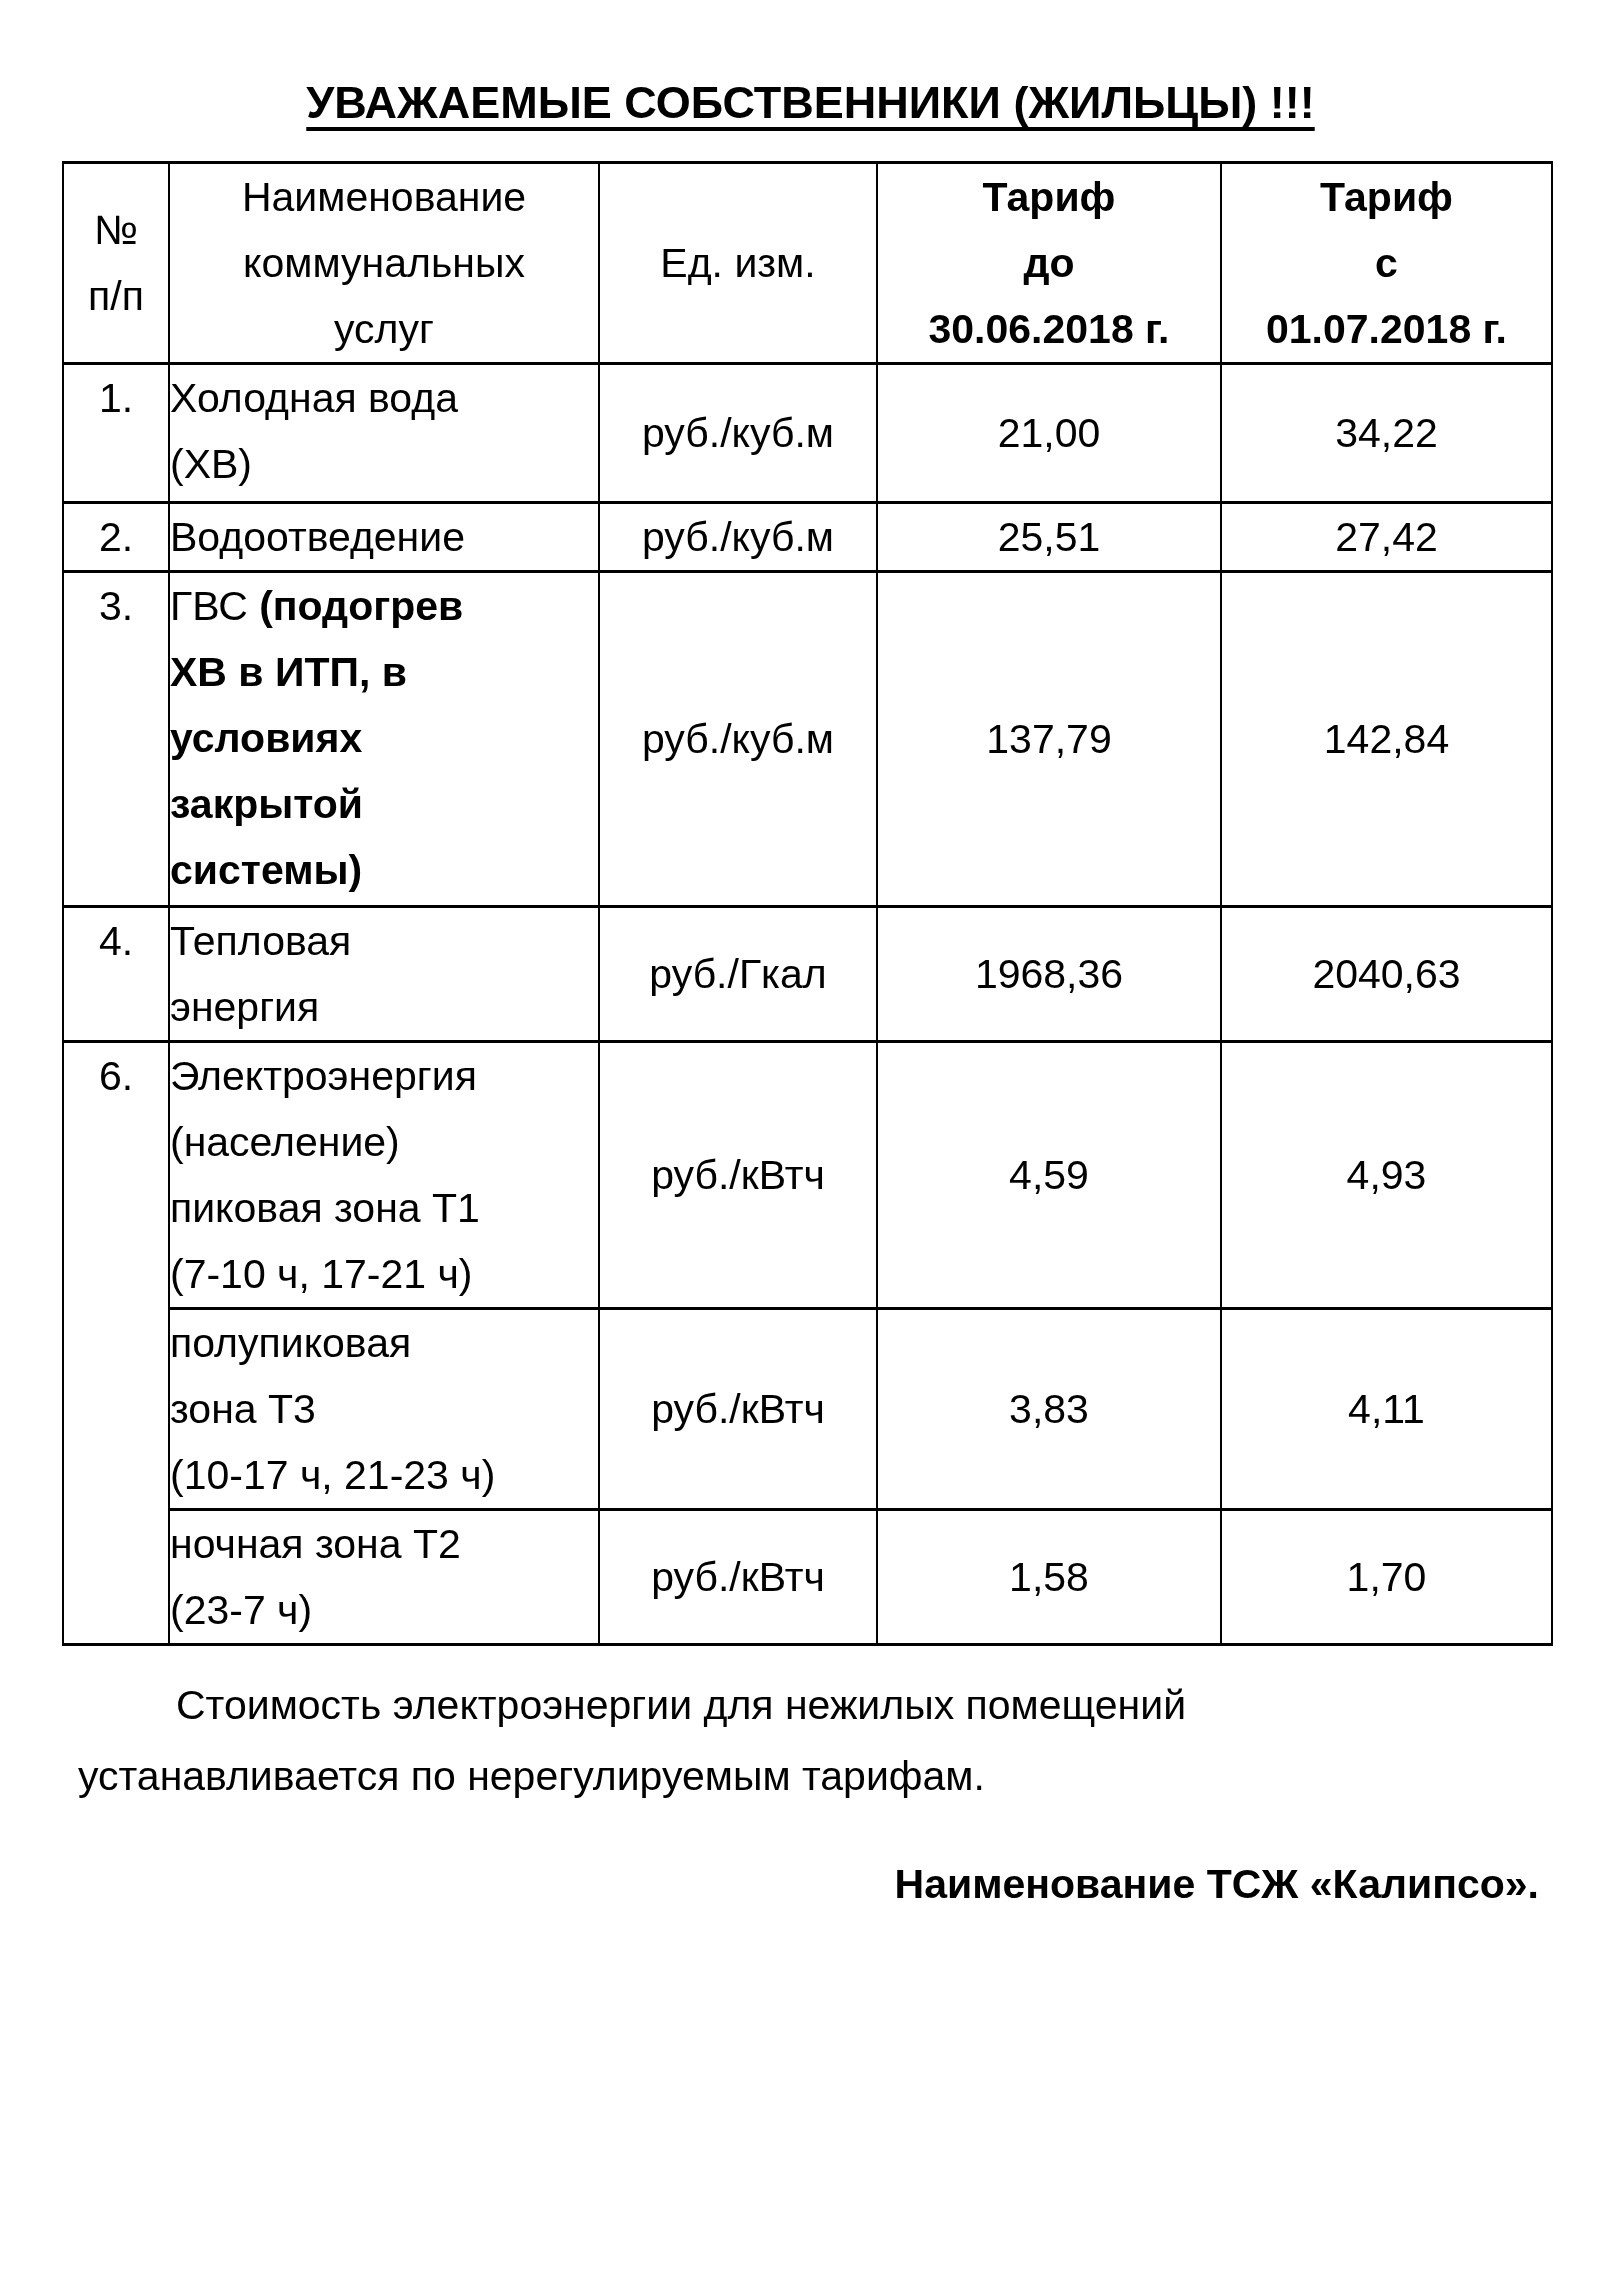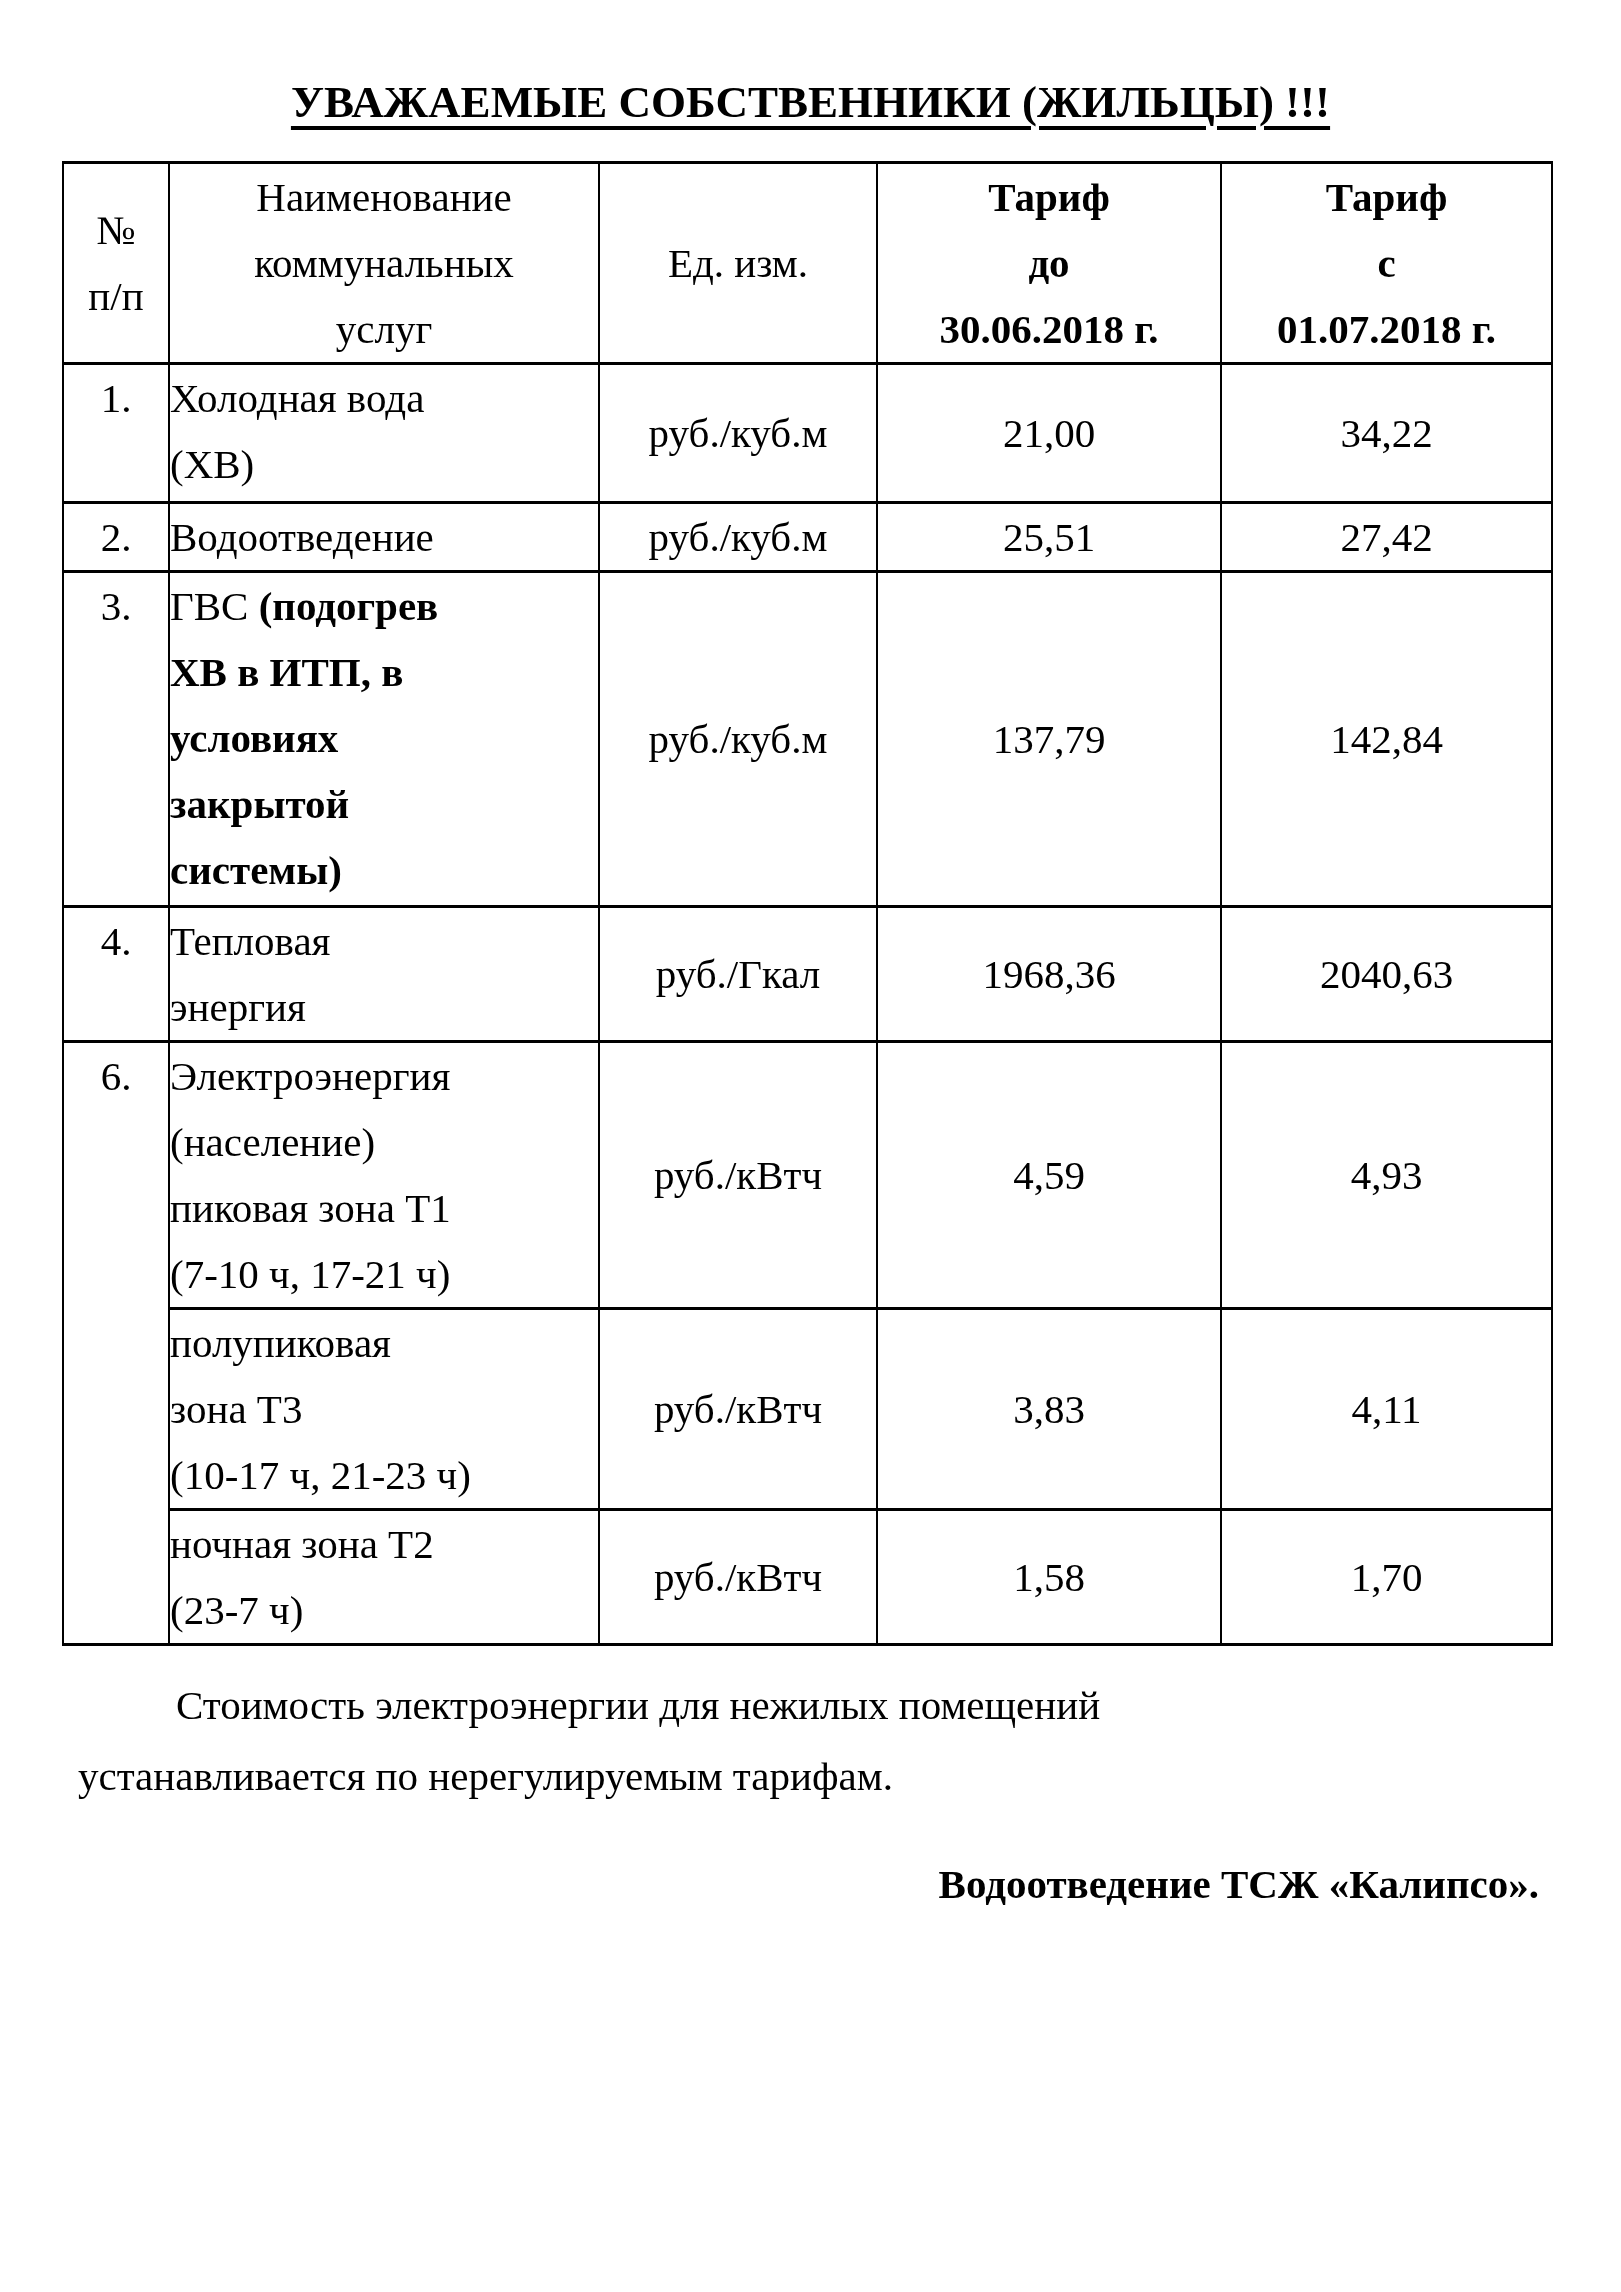--- a/index.html
+++ b/index.html
@@ -2,21 +2,21 @@
 <html lang="ru"><head>
 <meta charset="utf-8">
 <style>
   html, body { margin: 0; padding: 0; background: #ffffff; }
   .page {
     position: relative;
     width: 1621px;
     height: 2224px;
     background: #ffffff;
     color: #000000;
-    font-family: Liberation Serif, serif;
+    font-family: Liberation Sans, sans-serif;
     font-size: 41px;
     overflow: hidden;
   }
 
   
   .title {
     margin: 73px 0 0 0;
     text-align: center;
     font-size: 45px;
     font-weight: bold;
@@ -164,16 +164,16 @@
       <td class="unit">руб./кВтч</td>
       <td class="val">1,58</td>
       <td class="val">1,70</td>
     </tr>
   </tbody>
     </table>
 
   <div class="note">Стоимость электроэнергии для нежилых помещений
 устанавливается по нерегулируемым тарифам.</div>
 
-  <div class="signature">Водоотведение ТСЖ «Калипсо».</div>
+  <div class="signature">Наименование ТСЖ «Калипсо».</div>
 
 </div>
 
 
 </body></html>

